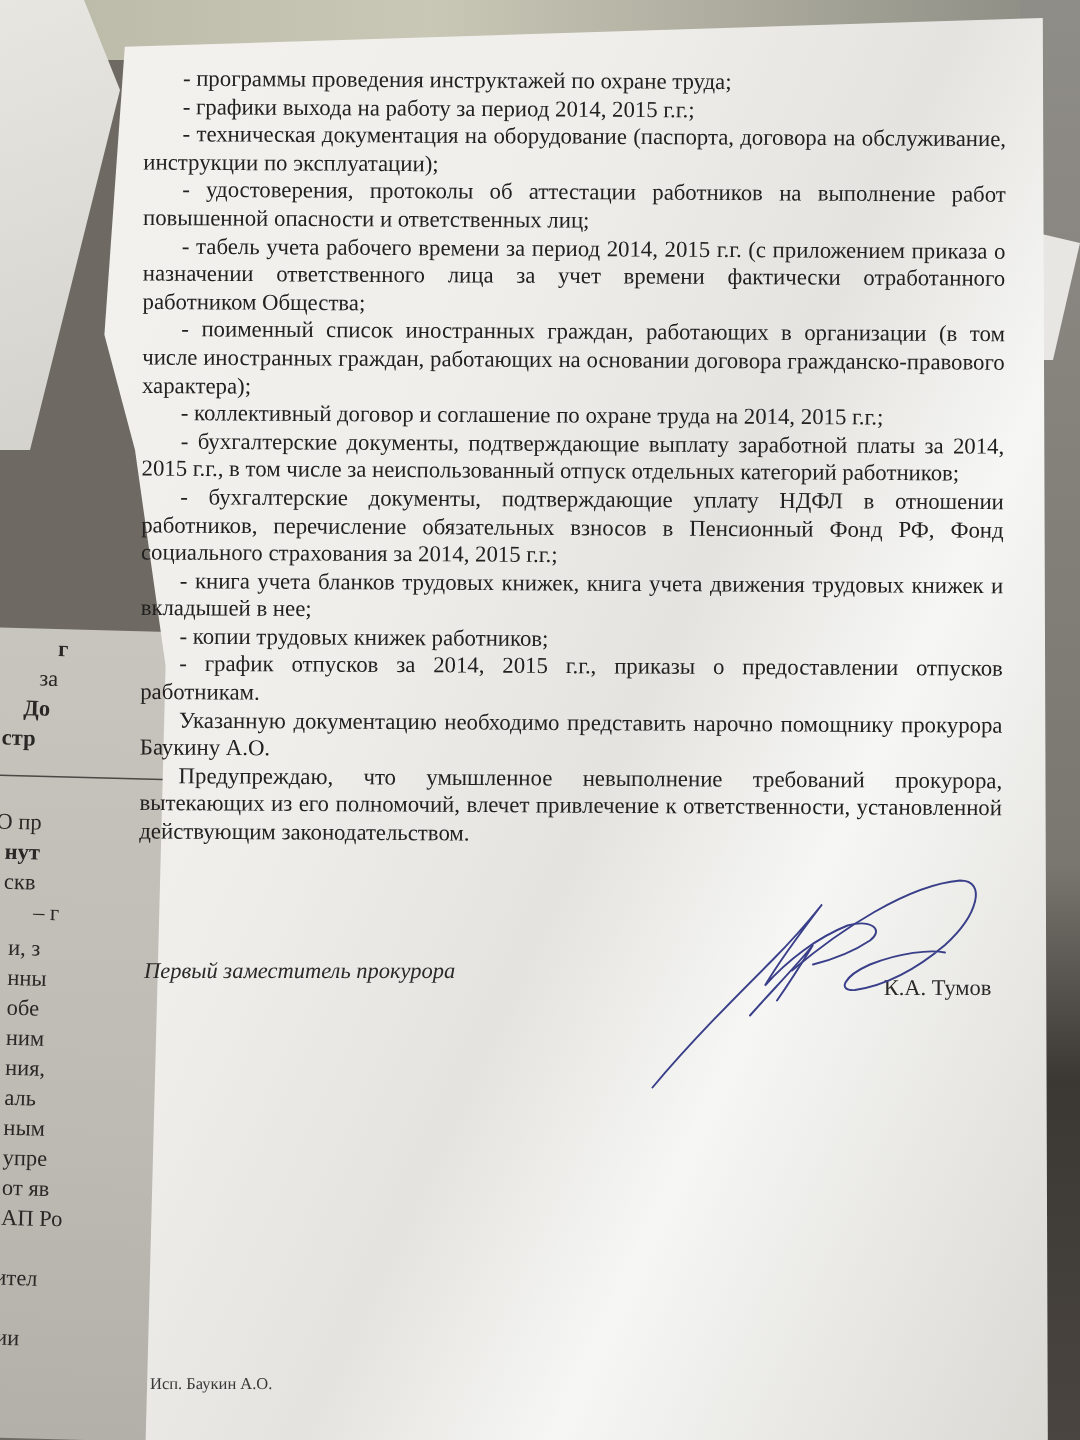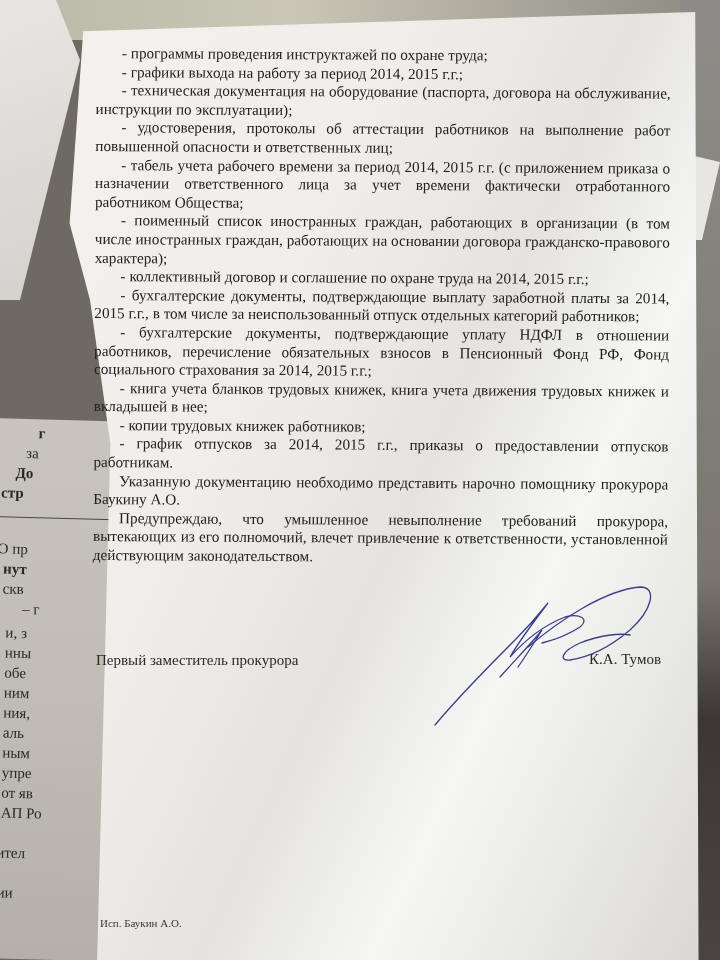--- a/index.html
+++ b/index.html
@@ -50,21 +50,21 @@
     .content {
       position: absolute; left: 96px; top: 44px; width: 575px;
       color: #222120; font-size: 15.2px; line-height: 18.6px;
       transform: rotate(0.35deg); transform-origin: left top;
     }
     .para { text-align: justify; text-align-last: left; margin: 0; }
     .para.indent { text-indent: 26px; }
     .signature-row {
       position: absolute; left: 96px; top: 636px; width: 565px; font-size: 15px; color: #2a2928;
     }
-    .signature-row .title { position: absolute; left: 0; top: 16px; }
+    .signature-row .title { position: absolute; left: 0; top: 4px; font-style: italic; }
     .signature-row .name { position: absolute; right: 0; top: 15px; }
     .signature {
       position: absolute; left: 430px; top: 585px; width: 230px; height: 150px;
     }
     .executor {
       position: absolute; left: 100px; top: 917px; font-size: 11px; color: #3a3836;
     }
   </style>
 </head>
 <body>

